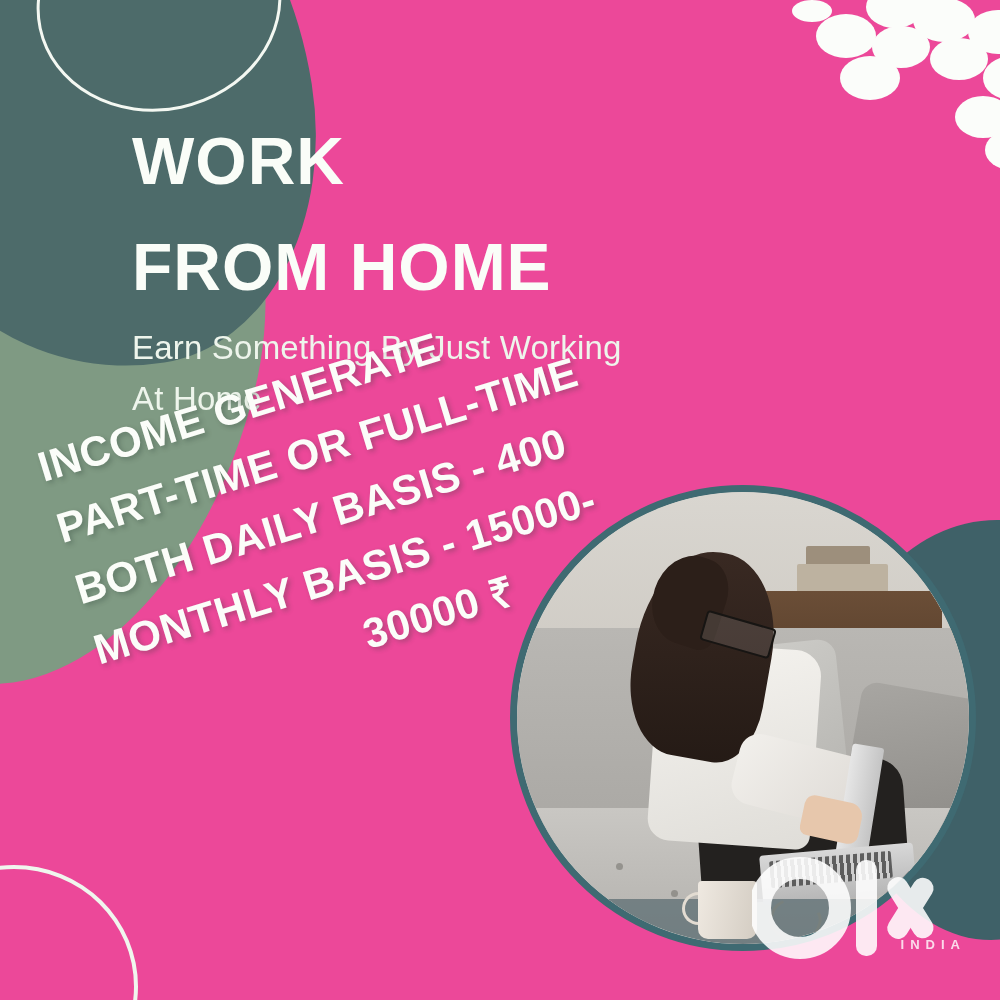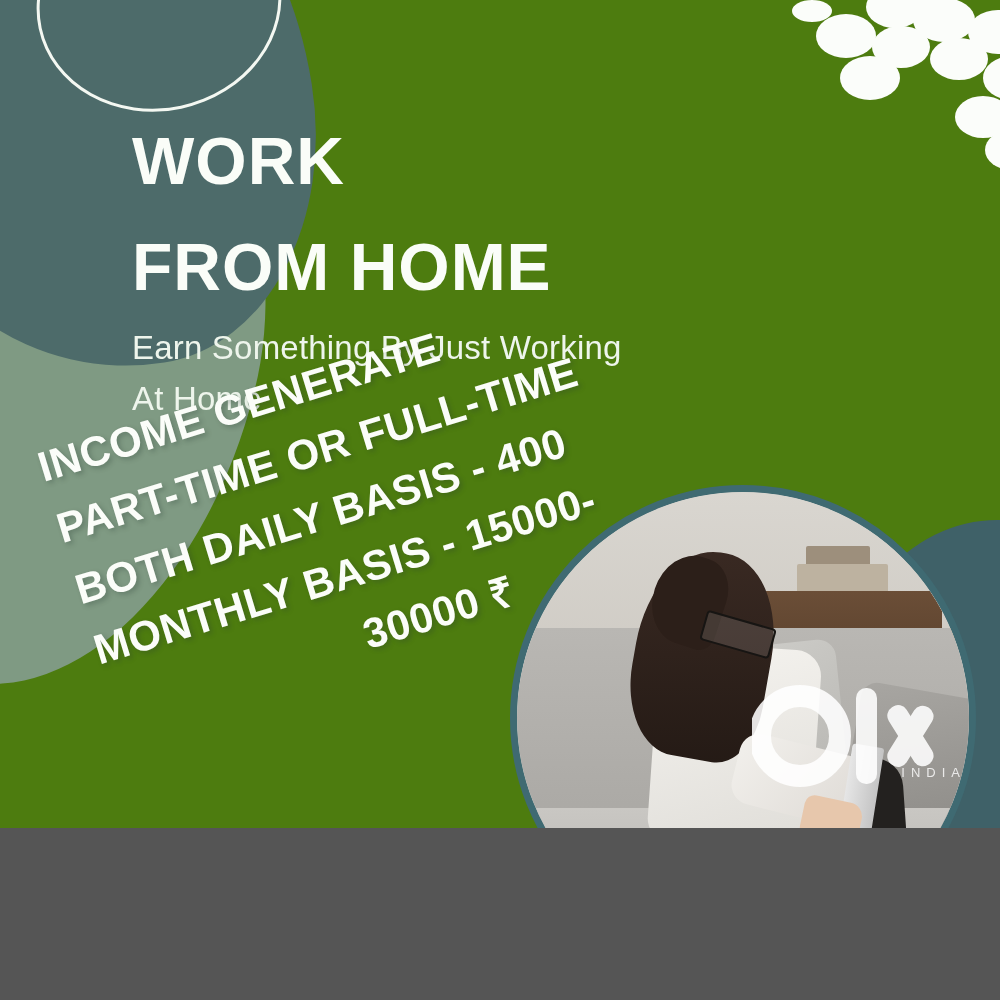--- a/index.html
+++ b/index.html
@@ -3,23 +3,23 @@
 <meta charset="utf-8">
 <style>
   html, body {
     margin: 0;
     padding: 0;
     background: #555;
   }
   #poster {
     position: relative;
     width: 1000px;
-    height: 828px;
+    height: 1000px;
     overflow: hidden;
-    background: #4d7c0f;
+    background: #ec4899;
     font-family: "Liberation Sans", sans-serif;
   }
 
   
   .blob-dark {
     position: absolute;
     left: -120px;
     top: -190px;
     width: 430px;
     height: 560px;
@@ -320,20 +320,21 @@
     opacity: .92;
   }
   .wm-india {
     position: absolute;
     right: 34px;
     bottom: 48px;
     color: #ffffff;
     font-size: 13px;
     letter-spacing: 6px;
     opacity: .8;
+    font-weight: bold;
   }
 </style>
 </head>
 <body>
 
 <div id="poster">
 
   <div class="blob-light"></div>
   <div class="blob-dark"></div>
   <div class="ring-top"></div>

